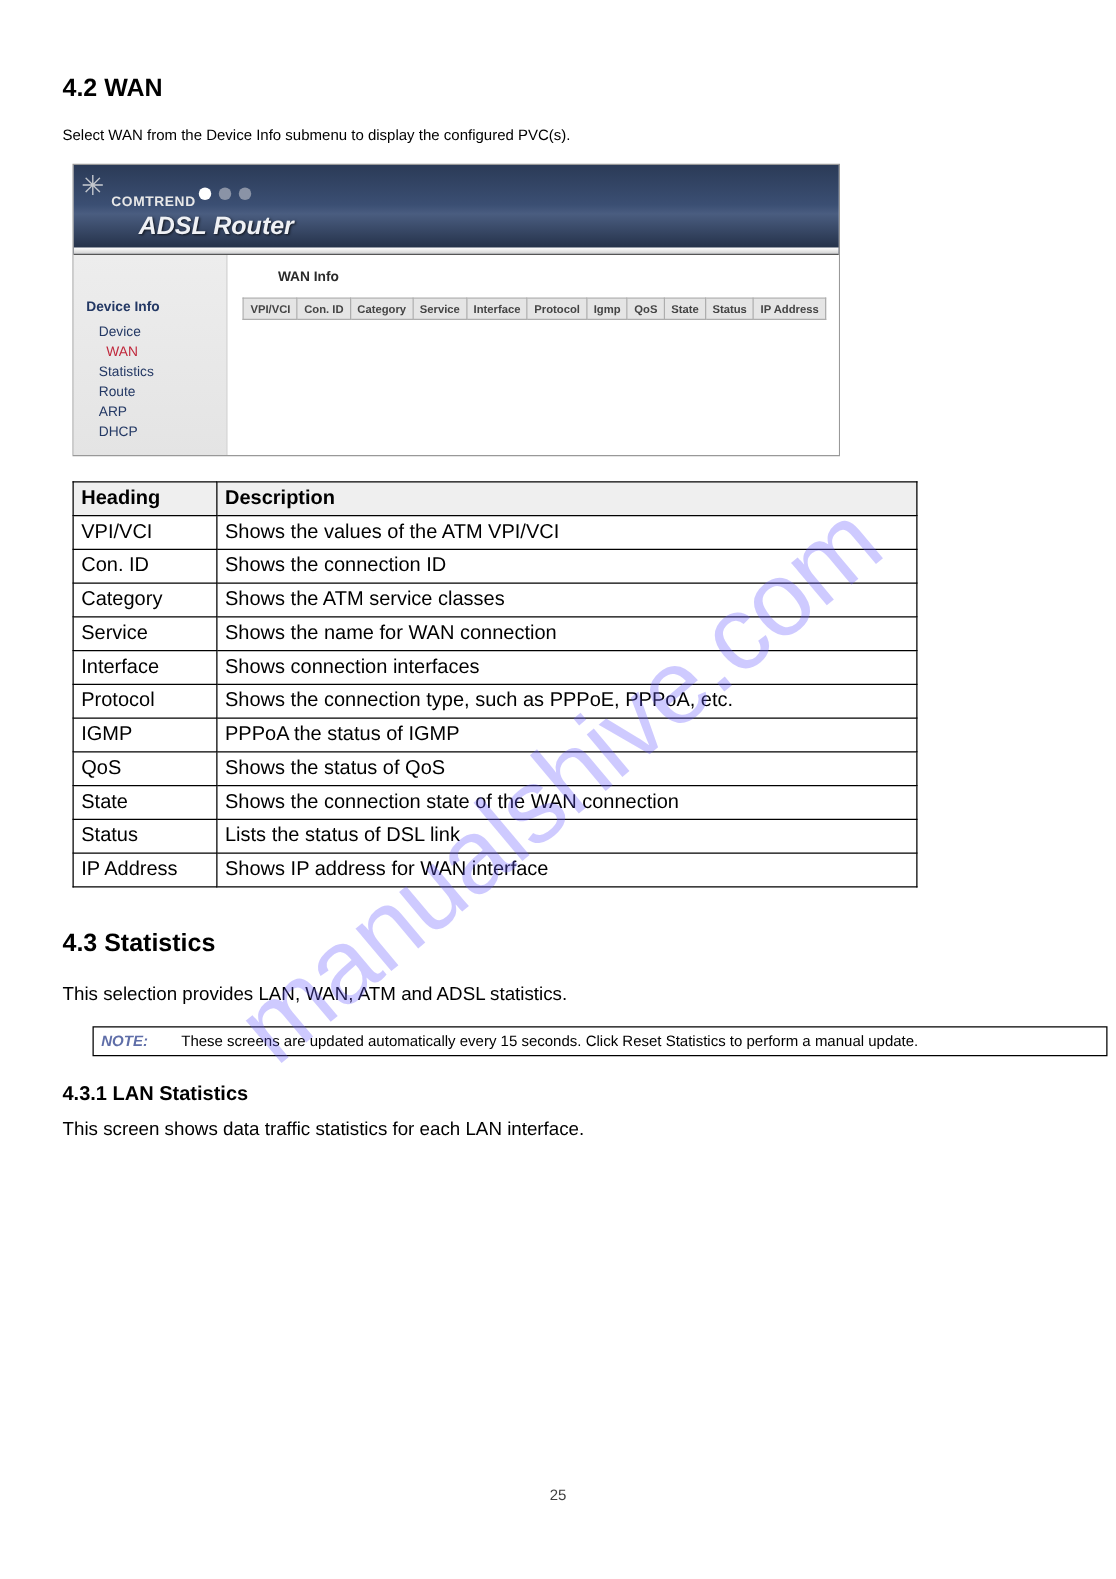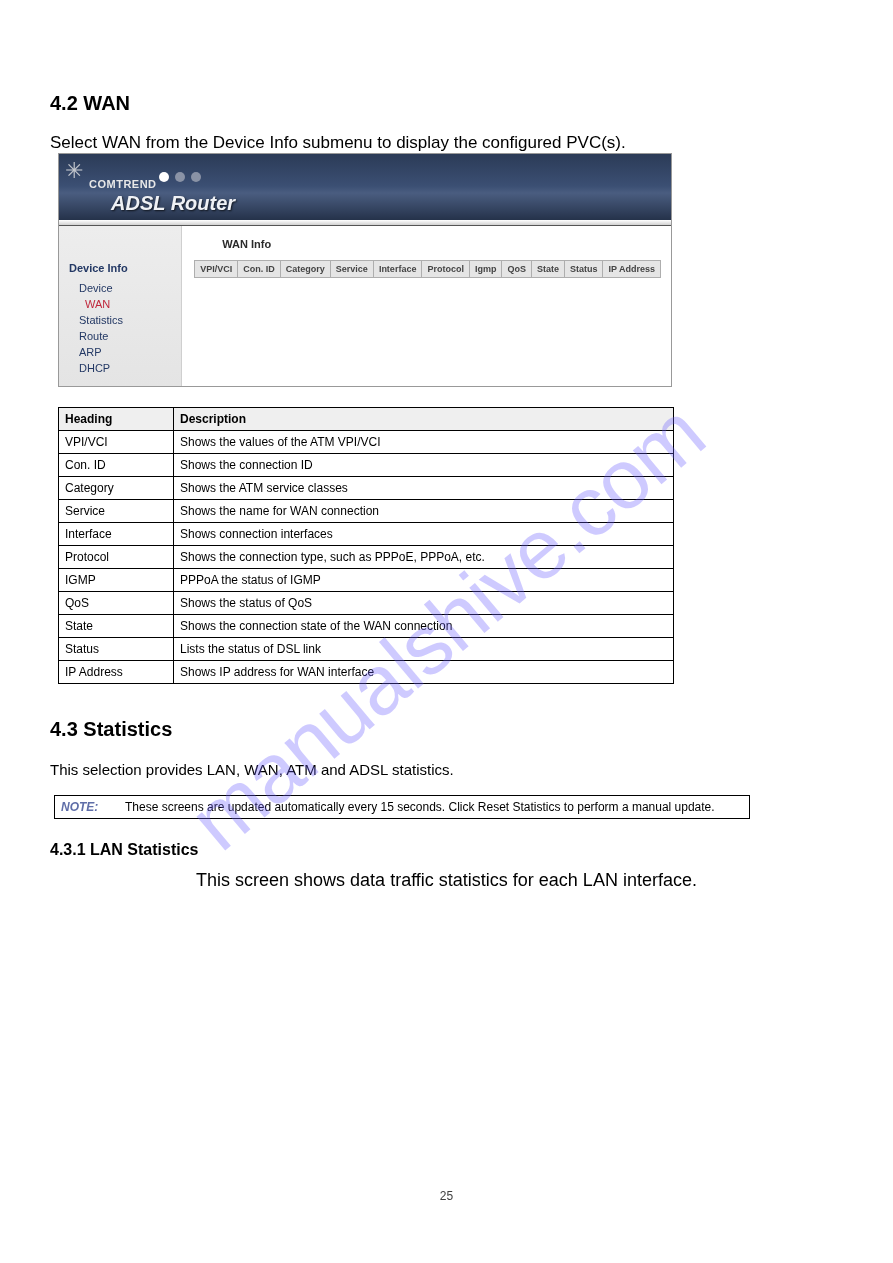--- a/index.html
+++ b/index.html
@@ -5,43 +5,44 @@
   * { margin: 0; padding: 0; box-sizing: border-box; }
   body {
     background: #ffffff;
     font-family: Arial, Verdana, sans-serif;
     width: 893px;
     height: 1263px;
     position: relative;
     overflow: hidden;
   }
   .page {
-    padding: 92px 50px 0 50px;
+    padding: 60px 50px 0 50px;
     height: 100%;
     position: relative;
     border-radius: 22px;
   }
   .page-number {
     position: absolute;
     bottom: 60px;
     left: 0;
     right: 0;
     text-align: center;
     font-size: 12px;
     color: #404040;
   }
   .section-heading {
     font-size: 20px;
     font-weight: bold;
     color: #000;
     margin-bottom: 18px;
   }
   .intro-line {
-    font-size: 17px;
+    font-size: 12px;
     color: #000;
+    margin-bottom: 16px;
   }
   
   .router-screenshot {
     margin-left: 8px;
     width: 614px;
     border: 1px solid #999;
     background: #fff;
     margin-bottom: 20px;
   }
   .router-banner {
@@ -134,24 +135,24 @@
   .wan-table th {
     background: #e5e5e5;
     border: 1px solid #aeaeae;
     padding: 3px 5px;
     color: #444;
     font-weight: bold;
     white-space: nowrap;
   }
   
   .desc-table {
-    width: 616px;
+    width: 676px;
     border-collapse: collapse;
     margin-left: 8px;
-    font-size: 12px;
+    font-size: 16px;
     color: #000;
     margin-bottom: 34px;
   }
   .desc-table th {
     background: #efefef;
     border: 1px solid #000;
     padding: 4px 6px;
     text-align: left;
     font-weight: bold;
     height: 20px;
@@ -163,22 +164,22 @@
     height: 20px;
   }
   
   .stat-intro {
     font-size: 15px;
     line-height: 1.45;
     margin-bottom: 14px;
   }
   .note-box {
     border: 1px solid #000;
-    margin-left: 4px;
-    width: 696px;
+    margin-left: 24px;
+    width: 812px;
     font-size: 12px;
     color: #000;
   }
   .note-row {
     display: flex;
   }
   .note-label {
     width: 70px;
     padding: 4px 6px;
     font-weight: bold;
@@ -189,23 +190,22 @@
     flex: 1;
     padding: 4px 6px 4px 0;
   }
   .sub-heading {
     font-size: 16px;
     font-weight: bold;
     margin-top: 22px;
     margin-bottom: 8px;
   }
   .sub-body {
-    font-size: 18px;
+    font-size: 15px;
     line-height: 1.45;
-    text-align: center;
   }
   
   .watermark {
     position: absolute;
     top: 50%;
     left: 50%;
     font-size: 84px;
     color: #6a5dff;
     opacity: 0.32;
     white-space: nowrap;

